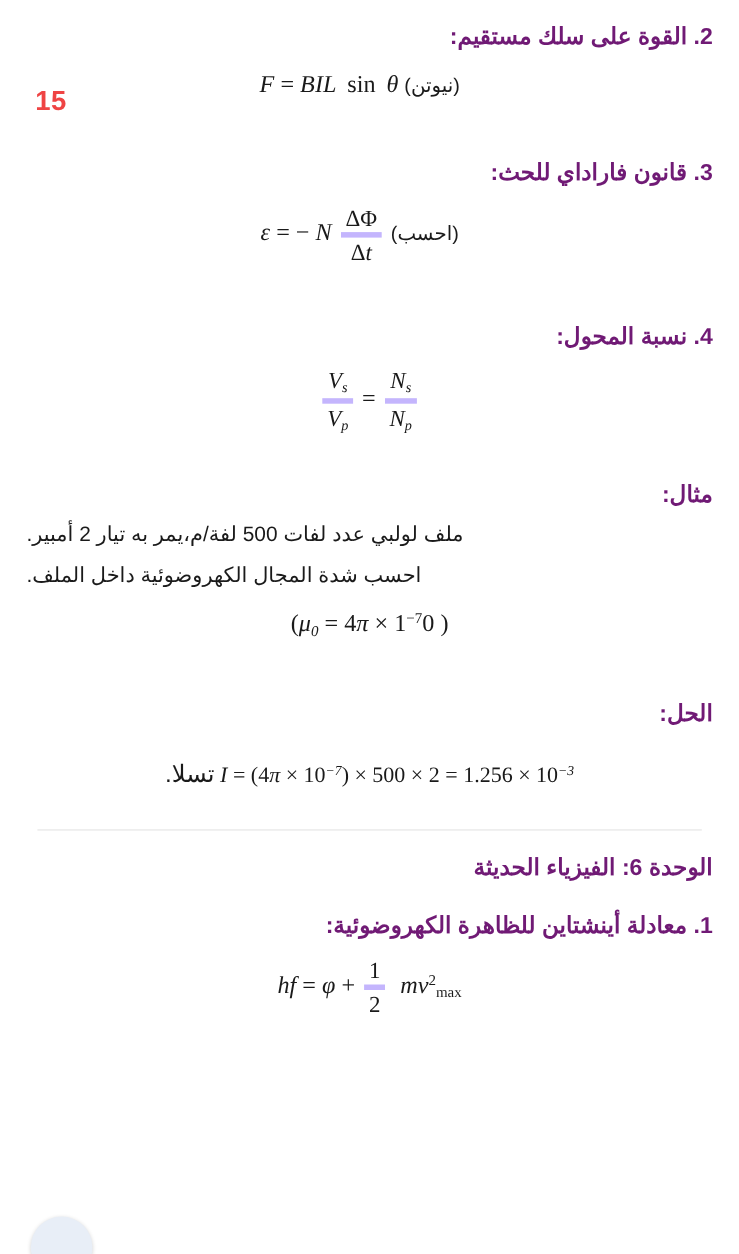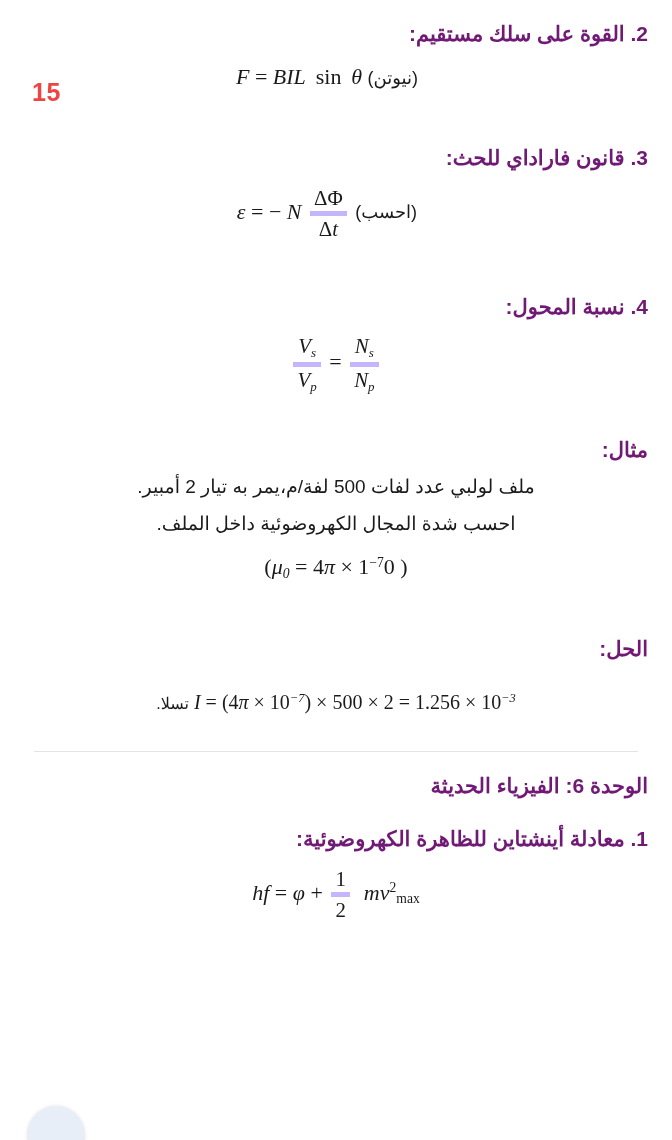--- a/index.html
+++ b/index.html
@@ -82,21 +82,21 @@
     vertical-align: -0.28em;
     font-style: italic;
   }
   sup.vsup {
     font-size: 0.62em;
     vertical-align: 0.55em;
   }
   .para {
     font-family: "Liberation Sans", sans-serif;
     font-size: 19px;
-    text-align: center;
+    text-align: left;
     direction: rtl;
     line-height: 1.75;
     margin: 4px 0;
     color: #1a1a1a;
   }
   .solution-line {
     font-family: "Liberation Serif", serif;
     font-size: 20px;
     direction: rtl;
     text-align: center;
@@ -195,21 +195,21 @@
 
     <div class="spacer-md"></div>
 
     <div class="heading section-heading">الحل:</div>
 
     <div class="solution-line">
       <span class="ltr-inline">
         <span class="math-italic">I</span>
         <span class="upright"> = (4</span><span class="math-italic">π</span><span class="upright"> × 10</span><sup class="vsup">−7</sup><span class="upright">) × 500 × 2 = 1.256 × 10</span><sup class="vsup">−3</sup>
       </span>
-      <span style="font-family:'Liberation Sans',sans-serif;font-size:16px;">تسلا.</span>
+      <span style="font-family:'Liberation Sans',sans-serif;font-size:22px;">تسلا.</span>
     </div>
 
     <hr class="divider">
 
     <div class="spacer-md"></div>
 
     <div class="heading">الوحدة 6: الفيزياء الحديثة</div>
 
     <div class="spacer-md"></div>
 

